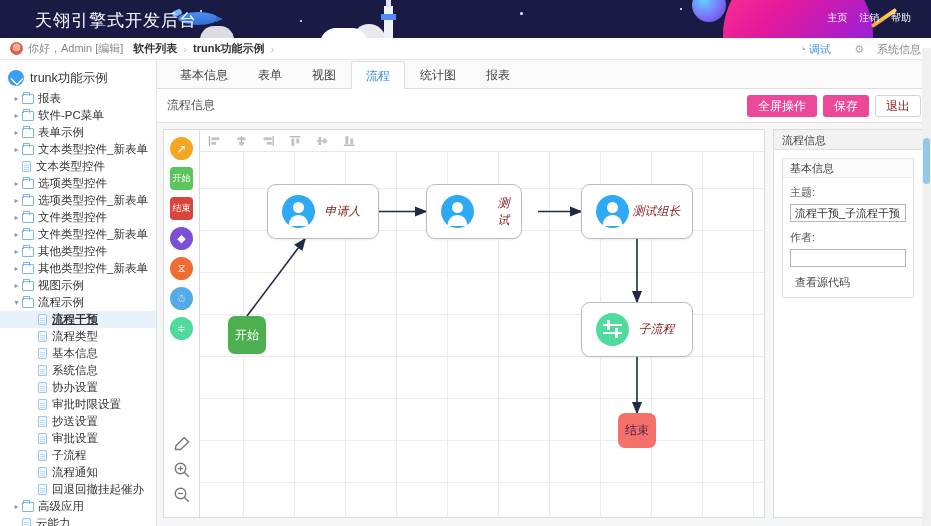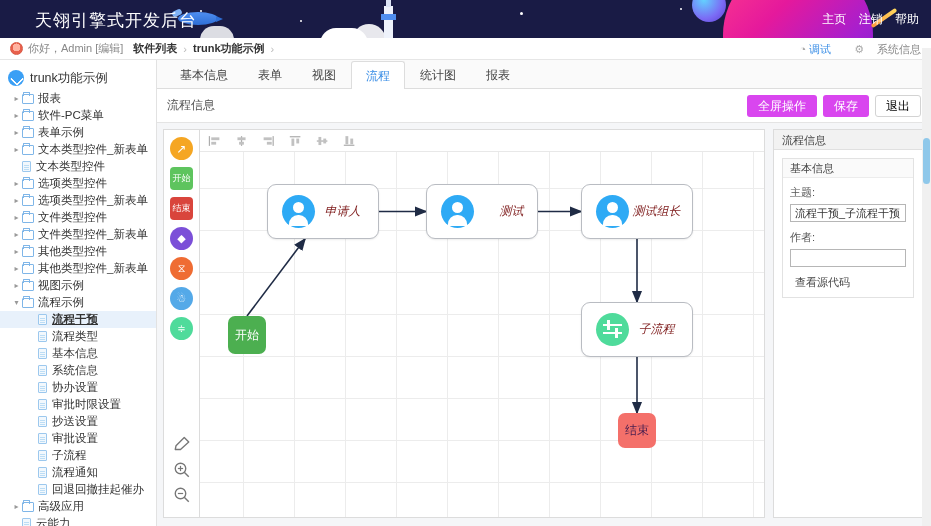--- a/index.html
+++ b/index.html
@@ -70,22 +70,22 @@
     border-radius:50%; z-index:2;
     background: radial-gradient(circle at 35% 35%, #63d2ff 0%, #7b6bf5 60%, #5b3fd0 100%);
   }
   .comet {
     position:absolute; right: 32px; top: 16px; width: 30px; height: 4px;
     background: linear-gradient(90deg, #ff9a3c, #ffd95e);
     transform: rotate(-35deg); border-radius: 3px; z-index:3;
   }
   .star { position:absolute; background:#fff; border-radius:50%; z-index:2; }
   .topnav {
-    position:absolute; right: 12px; top: 11px; z-index: 7;
-    color:#fff; font-size:12px;
+    position:absolute; right: 20px; top: 11px; z-index: 7;
+    color:#fff; font-size:10px;
   }
   .topnav span { margin-left: 9px; cursor:pointer; }
 
   
   .crumbbar {
     position:relative; height: 22px; background:#fff;
     border-bottom: 1px solid #e6e6e6; display:flex; align-items:center;
     padding-left: 10px; font-size: 11px; color:#666;
   }
   .avatar-mini {
@@ -169,22 +169,22 @@
   .actionbar {
     height:34px; background:#fff; border-bottom:1px solid #e4e4e4;
     display:flex; align-items:center; padding:0 10px;
   }
   .actionbar .lbl { font-size:12px; color:#555; }
   .actionbar .spacer { flex:1; }
   .btn {
     height:22px; line-height:20px; padding:0 10px; font-size:12px;
     border-radius:3px; cursor:pointer; margin-left:6px; border:1px solid transparent;
   }
-  .btn.primary { background:#d946ef; color:#fff; }
-  .btn.plain { background:#fff; color:#000000; border:1px solid #d3d3d3; }
+  .btn.primary { background:#ec4899; color:#fff; }
+  .btn.plain { background:#fff; color:#7f1d1d; border:1px solid #d3d3d3; }
 
   .workspace { flex:1; display:flex; padding:6px 8px 8px 6px; min-height:0; }
 
   
   .palette {
     width:36px; flex:0 0 36px; background:#fff; border:1px solid #dcdcdc;
     border-right:none; display:flex; flex-direction:column; align-items:center;
     padding-top:7px; position:relative;
   }
   .ptool {
@@ -576,21 +576,21 @@
                 <line x1="437" y1="87" x2="437" y2="150" stroke="#1f2b45" stroke-width="1.6" marker-end="url(#arrow)"></line>
                 <line x1="437" y1="205" x2="437" y2="261" stroke="#1f2b45" stroke-width="1.6" marker-end="url(#arrow)"></line>
               </svg>
           <div class="chip start" style="left: 28px; top: 164px; width: 38px; height: 38px;">
                 <span>开始</span>
               </div>
               <div class="node-box" style="left: 67px; top: 32px; width: 112px; height: 55px;">
                 <div class="node-avatar"></div>
                 <div class="node-label">申请人</div>
               </div>
-              <div class="node-box" style="left: 226px; top: 32px; width: 112px; height: 55px; gap: 20px;">
+              <div class="node-box" style="left: 226px; top: 32px; width: 96px; height: 55px; gap: 20px;">
                 <div class="node-avatar"></div>
                 <div class="node-label">测试</div>
               </div>
               <div class="node-box" style="left: 381px; top: 32px; width: 112px; height: 55px;">
                 <div class="node-avatar"></div>
                 <div class="node-label">测试组长</div>
               </div>
               <div class="node-box" style="left: 381px; top: 150px; width: 112px; height: 55px;">
                 <div class="node-sub-icon"></div>
                 <div class="node-label">子流程</div>

